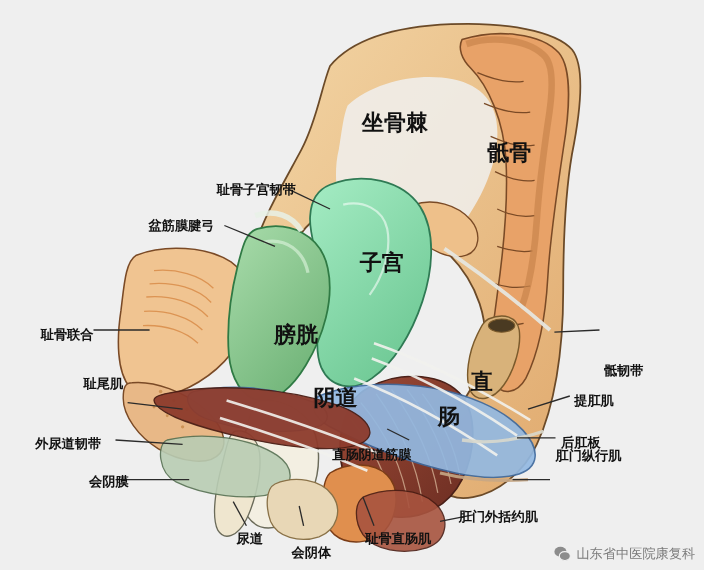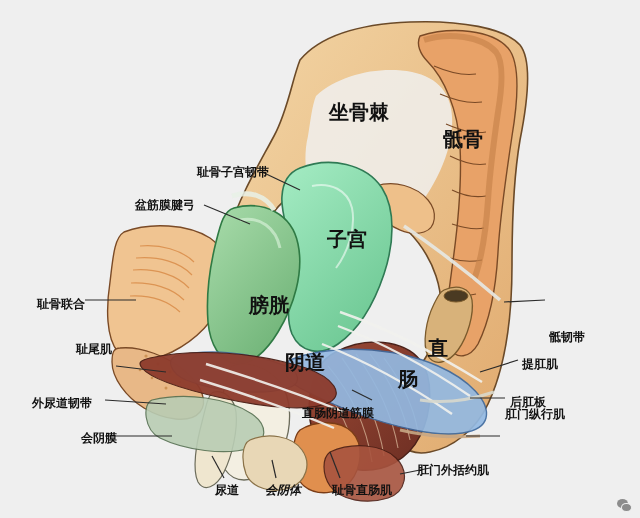--- a/index.html
+++ b/index.html
@@ -280,25 +280,26 @@
       <div class="lbl big" style="left: 398px; top: 371px;">肠</div>
       <div class="lbl" style="left: 76px; top: 343px;">耻尾肌</div>
       <div class="lbl" style="left: 522px; top: 358px;">提肛肌</div>
       <div class="lbl big" style="left: 285px; top: 354px;">阴道</div>
       <div class="lbl" style="left: 302px; top: 407px;">直肠阴道筋膜</div>
       <div class="lbl" style="left: 32px; top: 397px;">外尿道韧带</div>
       <div class="lbl" style="left: 510px; top: 396px;">后肛板</div>
       <div class="lbl" style="left: 51px; top: 432px; margin-left: 30px;">会阴膜</div>
       <div class="lbl" style="left: 505px; top: 408px;">肛门纵行肌</div>
       <div class="lbl" style="left: 215px; top: 484px;">尿道</div>
-      <div class="lbl" style="left: 265px; top: 484px; font-style: italic;">会阴体</div>
+      <div class="lbl" style="left: 265px; top: 496px;">会阴体</div>
       <div class="lbl" style="left: 332px; top: 484px;">耻骨直肠肌</div>
       <div class="lbl" style="left: 417px; top: 464px;">肛门外括约肌</div>
     </div>
 
   <div class="watermark">
     <span class="wechat-badge">
       <span class="b1"></span>
         <span class="b2"></span>
     </span>
+    <span>山东省中医院康复科</span>
   </div>
 
 </div>
 
 </body></html>

